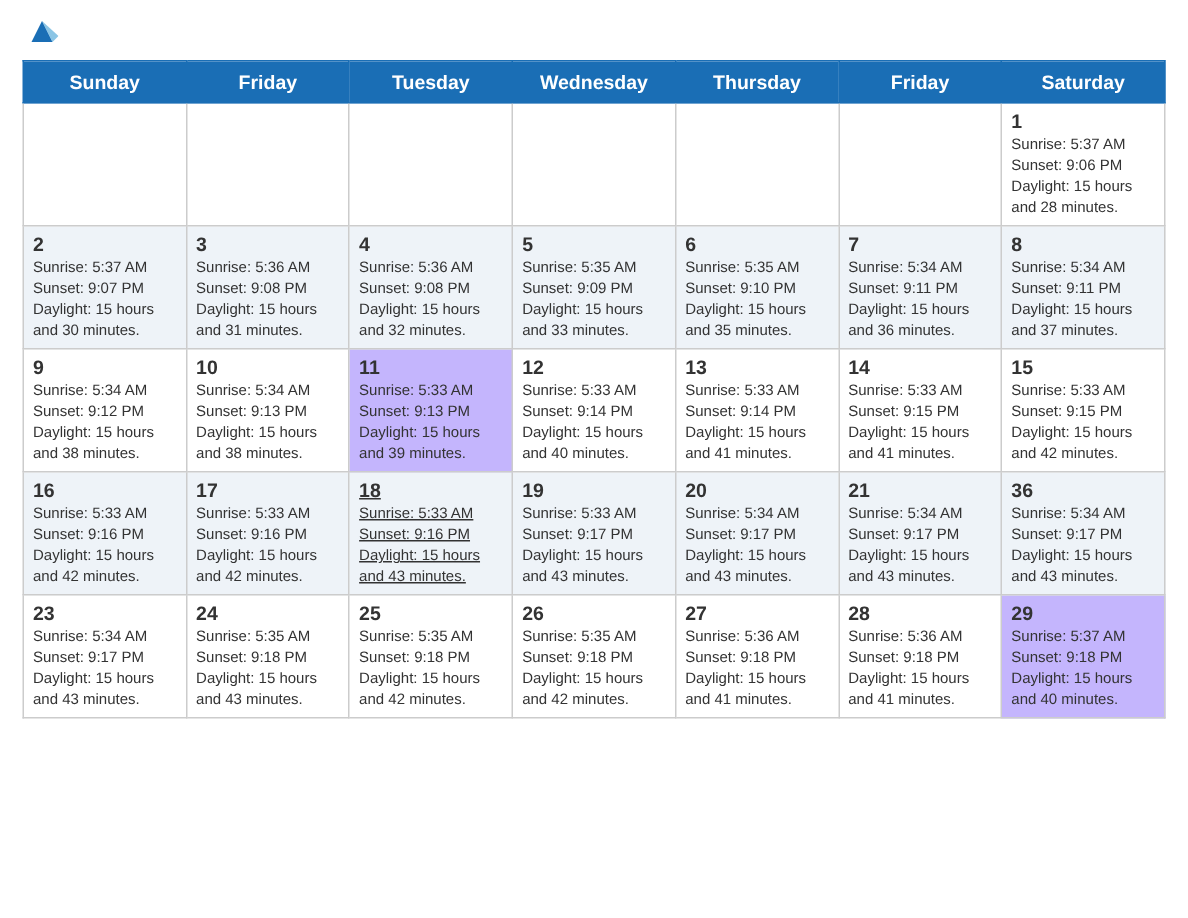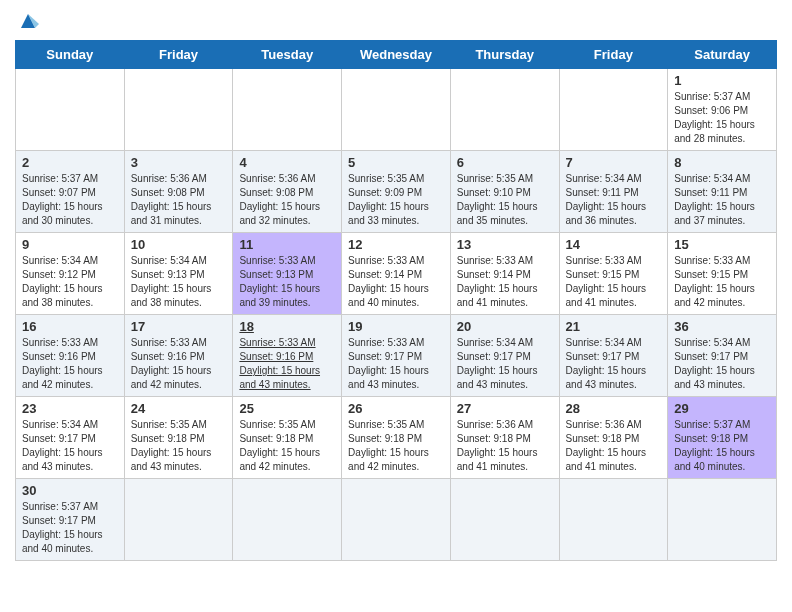--- a/index.html
+++ b/index.html
@@ -293,28 +293,14 @@
 Sunset: 9:18 PM
 Daylight: 15 hours and 41 minutes.</div>
         </td>
         <td style="background: #c4b5fd;">
           <span class="day-number">29</span>
           <div class="day-info" style="white-space: pre-line;">Sunrise: 5:37 AM
 Sunset: 9:18 PM
 Daylight: 15 hours and 40 minutes.</div>
         </td>
       </tr>
-      <tr>
-        <td style="background: rgb(238, 243, 248);">
-          <span class="day-number">30</span>
-          <div class="day-info" style="white-space: pre-line;">Sunrise: 5:37 AM
-Sunset: 9:17 PM
-Daylight: 15 hours and 40 minutes.</div>
-        </td>
-        <td class="empty-cell"></td>
-        <td class="empty-cell"></td>
-        <td class="empty-cell"></td>
-        <td class="empty-cell"></td>
-        <td class="empty-cell"></td>
-        <td class="empty-cell"></td>
-      </tr>
     </tbody>
 </table>
 
 </body></html>

